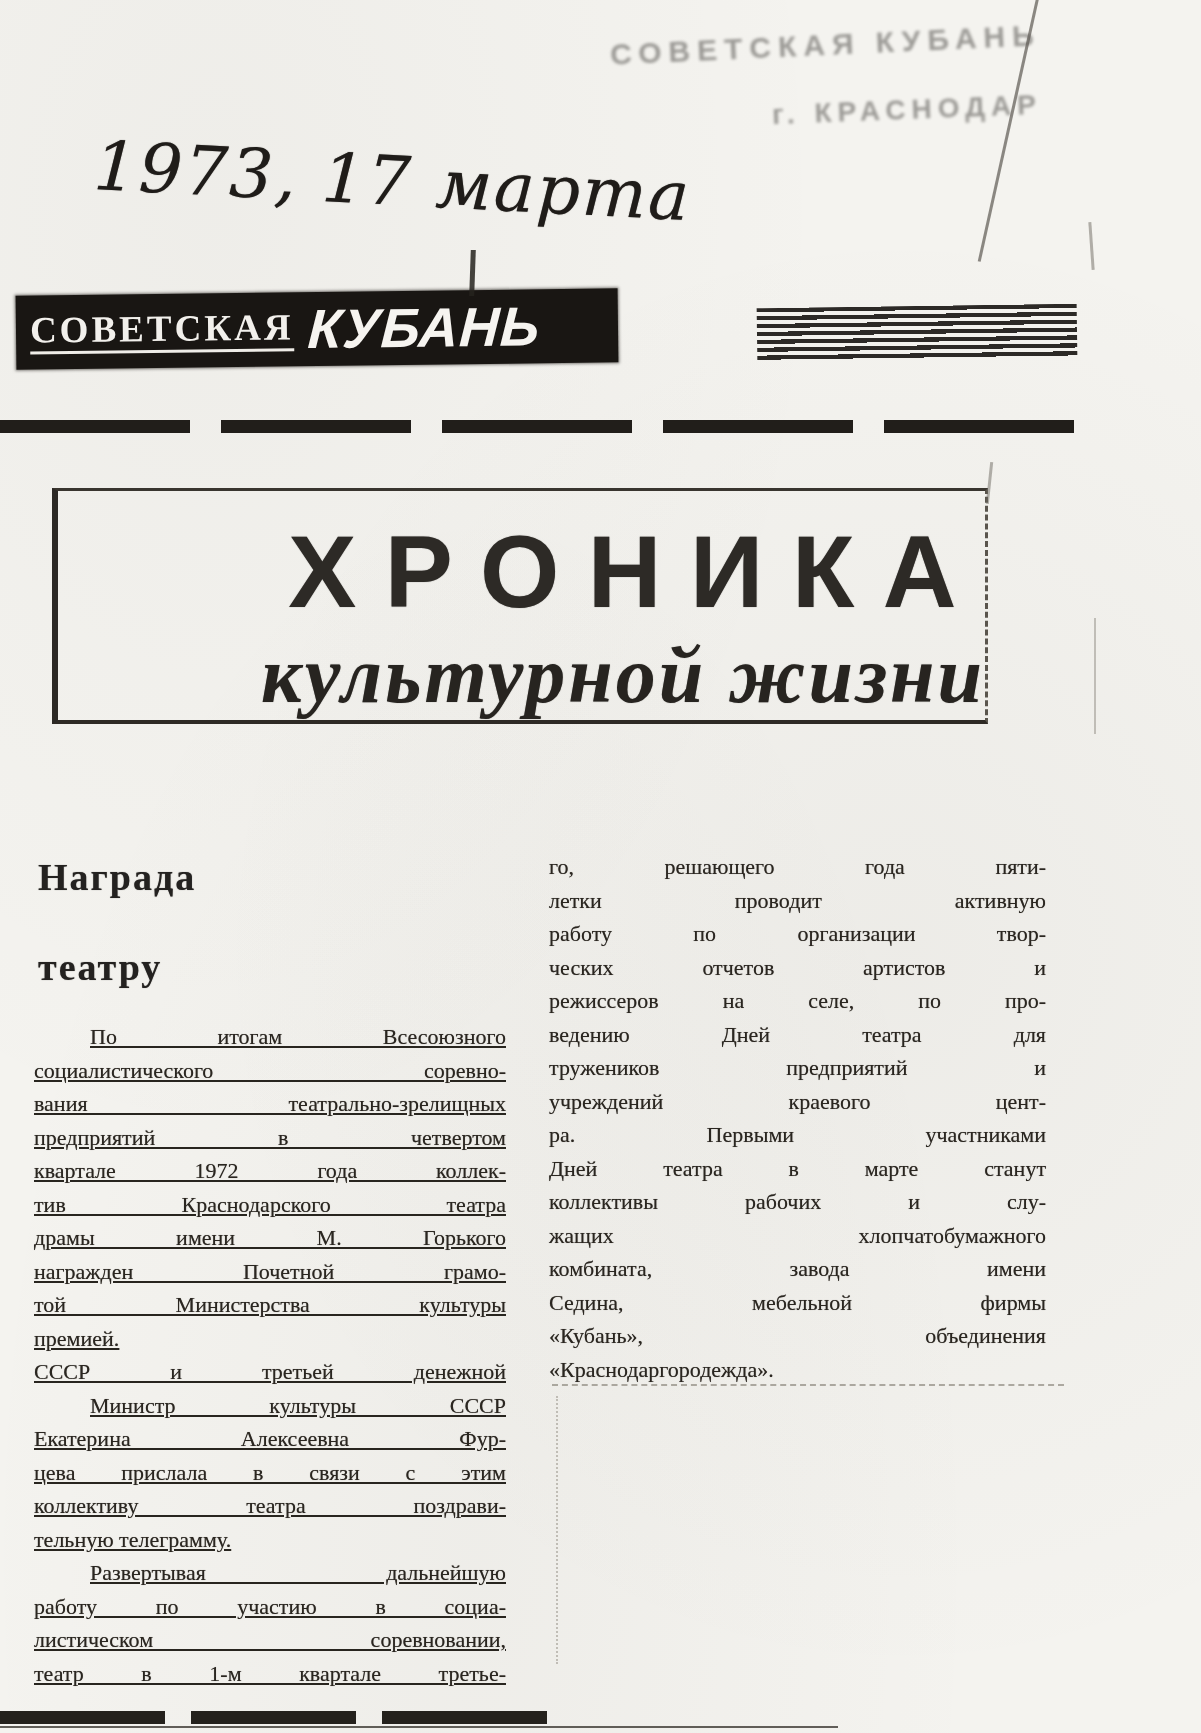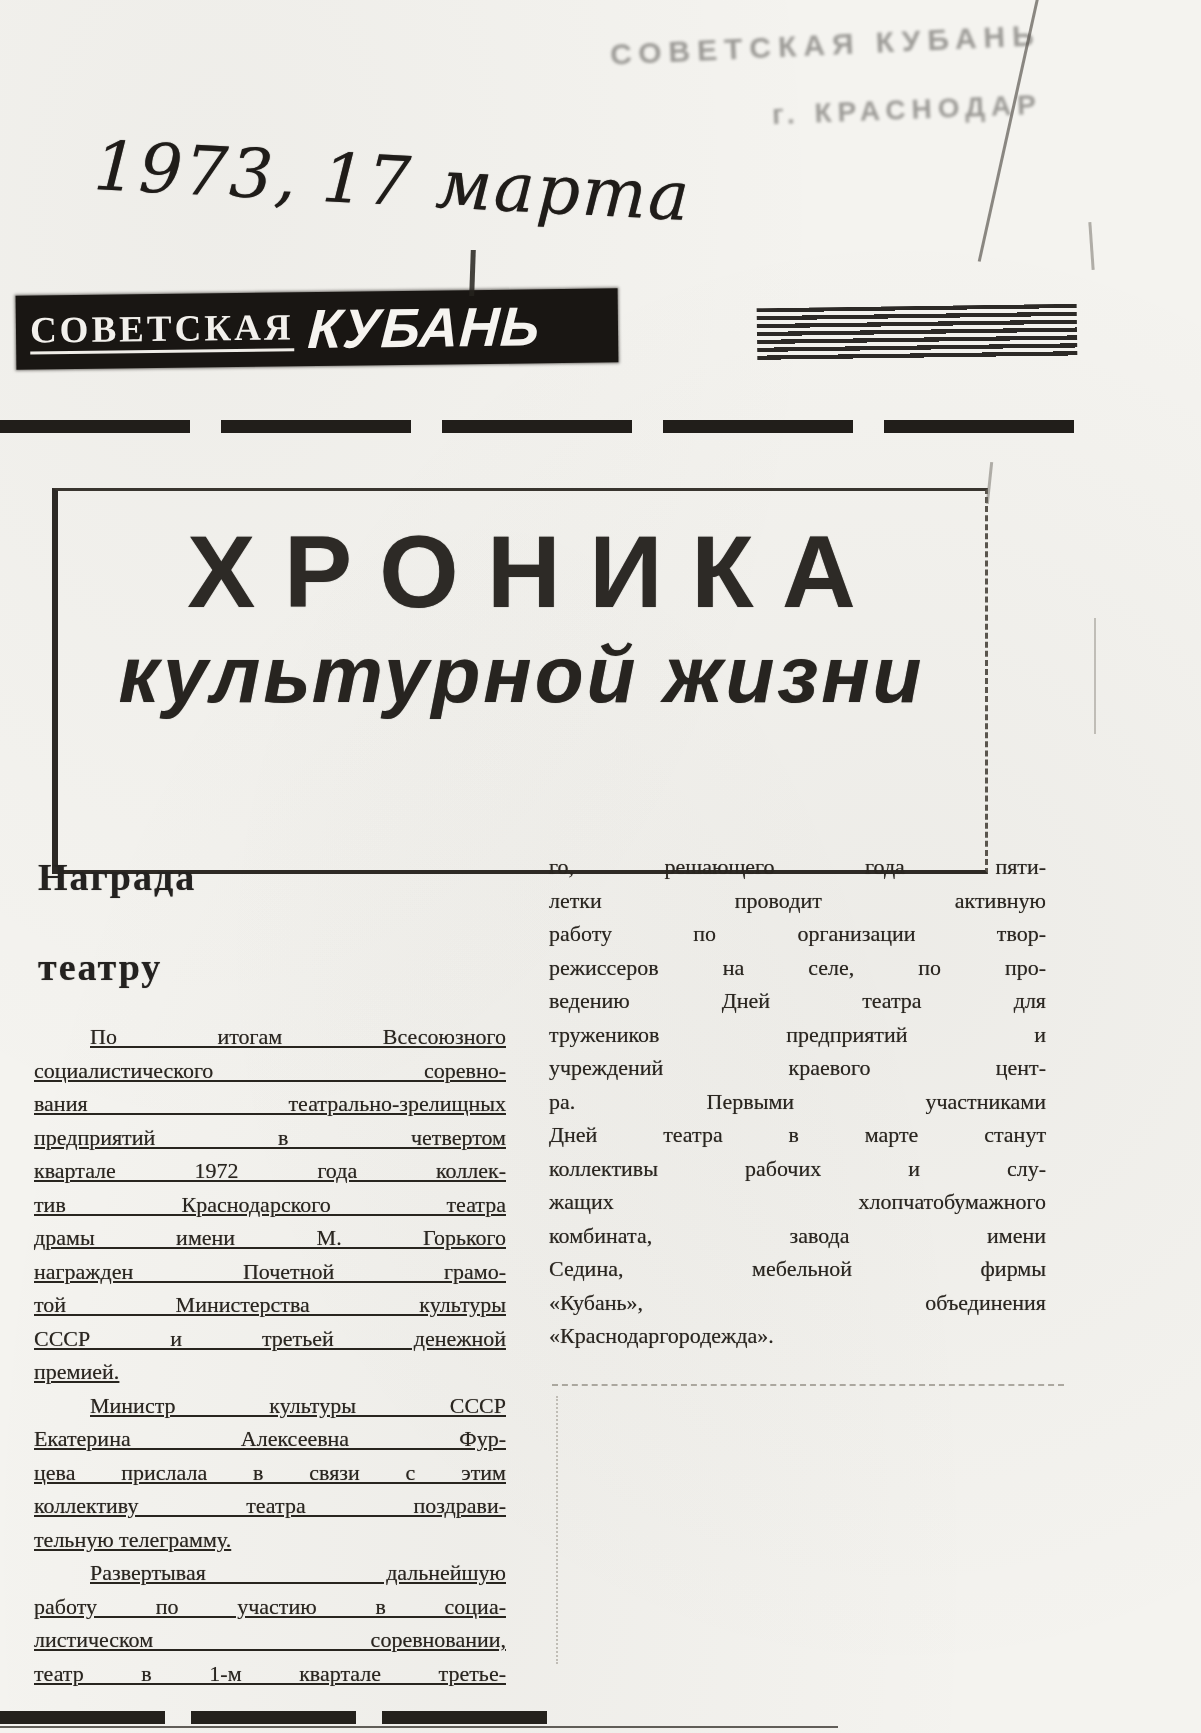--- a/index.html
+++ b/index.html
@@ -62,32 +62,32 @@
     background:repeating-linear-gradient(90deg,#211e1a 0 190px,rgba(0,0,0,0) 190px 221px);
   }
   .rule-bottom{
     left:0;top:1711px;width:562px;height:13px;
     background:repeating-linear-gradient(90deg,#24211c 0 165px,rgba(0,0,0,0) 165px 191px);
   }
   .rule-bottom-thin{left:0;top:1726px;width:838px;height:2px;background:#3c3832;opacity:.8;}
 
   
   .hbox{
-    left:52px;top:488px;width:936px;height:386px;box-sizing:border-box;
+    left:52px;top:488px;width:936px;height:236px;box-sizing:border-box;
     border-top:3px solid #39352f;border-left:6px solid #2c2925;
     border-bottom:4px solid #2e2a25;border-right:3px dashed #5a554d;
-    text-align:center;
+    text-align:right;
   }
   .hl1{
     margin-top:30px;font-family:"Liberation Sans",sans-serif;font-weight:bold;
     font-size:102px;line-height:1;letter-spacing:.28em;text-indent:.28em;
     color:#2d2a26;text-shadow:0 0 1px rgba(30,27,23,.55);
   }
   .hl2{
-    margin-top:12px;font-family:Liberation Sans, sans-serif;font-style:italic;font-weight:bold;
+    margin-top:12px;font-family:Liberation Serif, serif;font-style:italic;font-weight:bold;
     font-size:80px;line-height:1;letter-spacing:3px;color:#272420;
     text-shadow:0 0 1px rgba(30,27,23,.5);
   }
 
   
   .atitle{
     font-weight:bold;font-size:38px;line-height:1;letter-spacing:2px;color:#242220;
     text-shadow:0 0 1px rgba(28,25,21,.5);white-space:nowrap;
   }
   .t1{left:38px;top:858px;}
@@ -144,36 +144,37 @@
   <div class="abs colbody leftbody">
       <div class="tl ind">По итогам Всесоюзного</div>
       <div class="tl">социалистического соревно-</div>
       <div class="tl">вания театрально-зрелищных</div>
       <div class="tl">предприятий в четвертом</div>
       <div class="tl">квартале 1972 года коллек-</div>
       <div class="tl">тив Краснодарского театра</div>
       <div class="tl">драмы имени М. Горького</div>
       <div class="tl">награжден Почетной грамо-</div>
       <div class="tl">той Министерства культуры</div>
+      <div class="tl endln">премией.</div>
       <div class="tl">СССР и третьей денежной</div>
-      <div class="tl endln">премией.</div>
       <div class="tl ind">Министр культуры СССР</div>
       <div class="tl">Екатерина Алексеевна Фур-</div>
       <div class="tl">цева прислала в связи с этим</div>
       <div class="tl">коллективу театра поздрави-</div>
       <div class="tl endln">тельную телеграмму.</div>
       <div class="tl ind">Развертывая дальнейшую</div>
       <div class="tl">работу по участию в социа-</div>
       <div class="tl">листическом соревновании,</div>
       <div class="tl">театр в 1-м квартале третье-</div>
     </div>
   <div class="abs colbody rightbody">
       <div class="tl">го, решающего года пяти-</div>
       <div class="tl">летки проводит активную</div>
       <div class="tl">работу по организации твор-</div>
+      <div class="tl">ческих отчетов артистов и</div>
       <div class="tl">режиссеров на селе, по про-</div>
       <div class="tl">ведению Дней театра для</div>
       <div class="tl">тружеников предприятий и</div>
       <div class="tl">учреждений краевого цент-</div>
       <div class="tl">ра. Первыми участниками</div>
       <div class="tl">Дней театра в марте станут</div>
       <div class="tl">коллективы рабочих и слу-</div>
       <div class="tl">жащих хлопчатобумажного</div>
       <div class="tl">комбината, завода имени</div>
       <div class="tl">Седина, мебельной фирмы</div>

